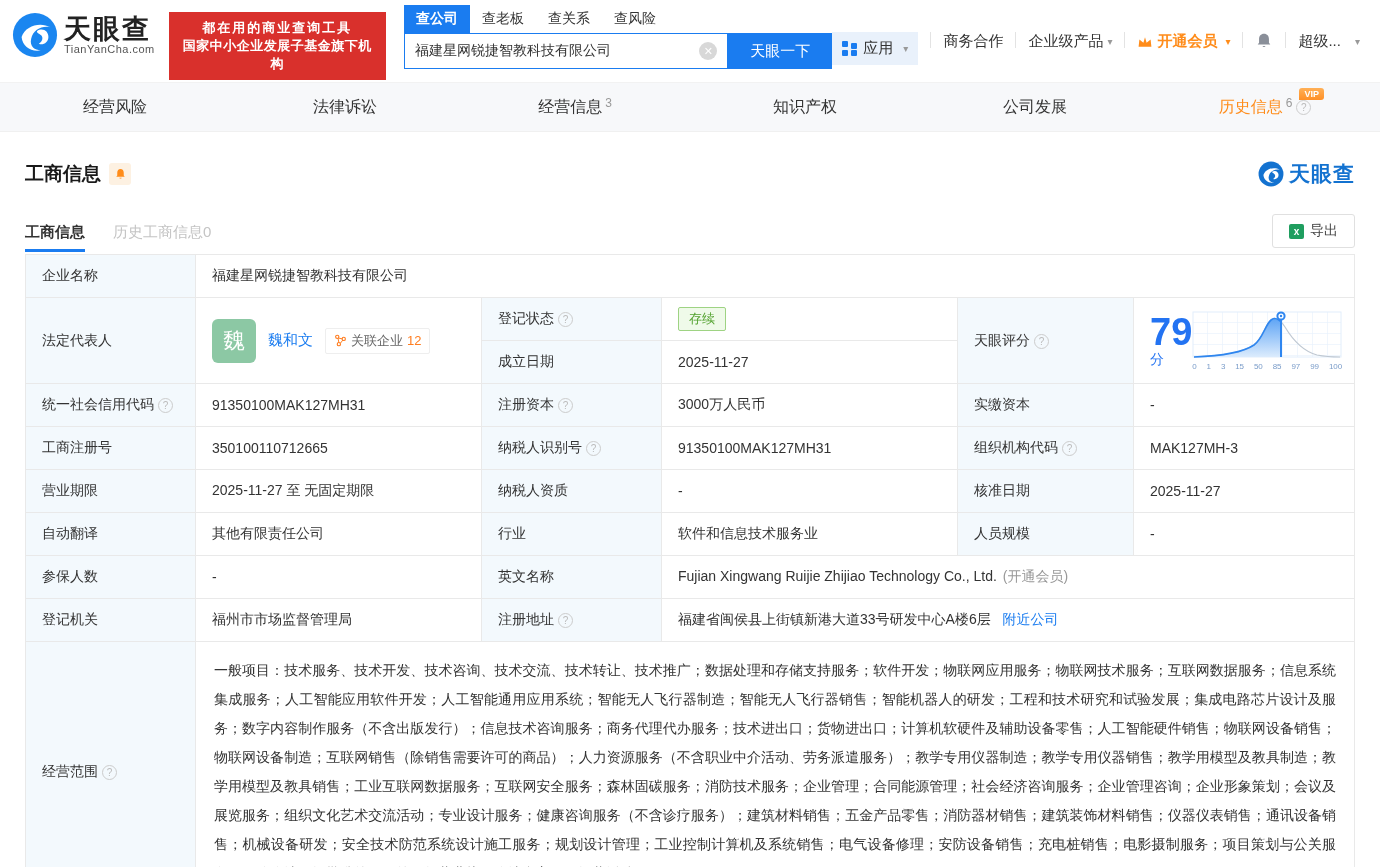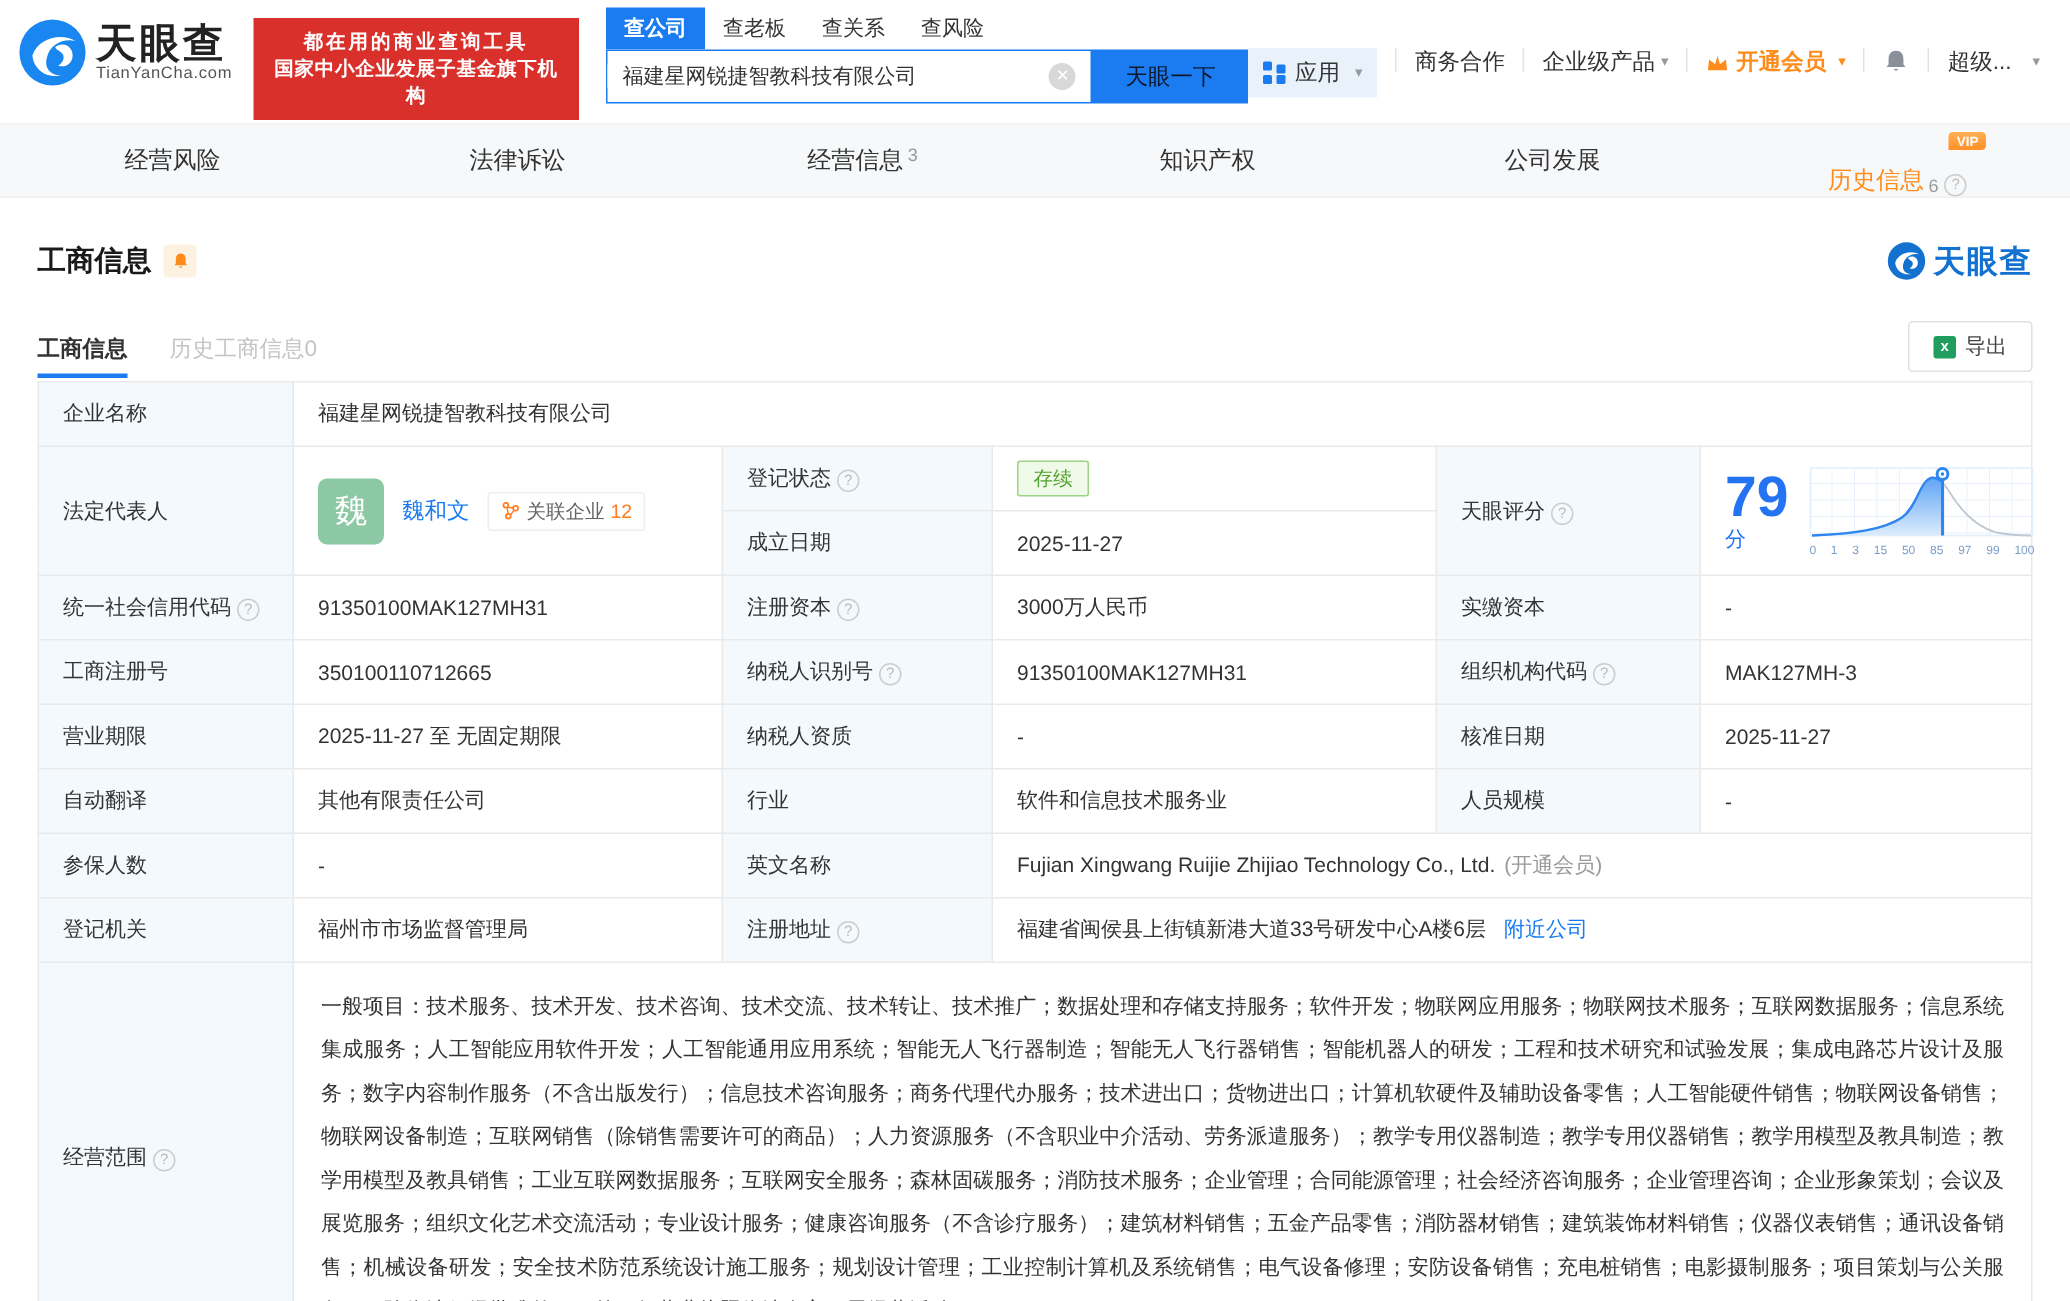--- a/index.html
+++ b/index.html
@@ -17,21 +17,21 @@
   .banner .l2 { letter-spacing:.5px; }
 
   .search-wrap { margin-left:18px; margin-top:-3px; width:440px; }
   .search-tabs { display:flex; align-items:flex-start; height:28px; font-size:14px; }
   .search-tab { padding:5px 12px; cursor:pointer; color:#333; }
   .search-tab.active { background:#1a7cf0; color:#fff; font-weight:bold; }
   .search-box { display:flex; height:36px; }
   .search-input-wrap { flex:1; border:1px solid #1a7cf0; display:flex; align-items:center; background:#fff; }
   .search-input { flex:1; border:none; outline:none; font-size:14px; padding:0 10px; color:#333; font-family:inherit; }
   .clear-btn { width:18px; height:18px; border-radius:50%; background:#d8d8d8; color:#fff; font-size:11px; line-height:18px; text-align:center; margin-right:10px; cursor:pointer; }
-  .search-btn { width:104px; background:#1a7cf0; color:#0f172a; border:none; font-size:15px; cursor:pointer; font-family:inherit; }
+  .search-btn { width:104px; background:#1a7cf0; color:#ffffff; border:none; font-size:15px; cursor:pointer; font-family:inherit; }
 
   .head-menu { display:flex; align-items:flex-start; margin-left:auto; margin-top:24px; font-size:15px; color:#333; white-space:nowrap; }
   .menu-sep { width:1px; height:16px; background:#e3e3e3; margin:0 12px; }
   .apps-btn { display:flex; align-items:center; gap:6px; background:#e9f1fb; padding:7px 10px; cursor:pointer; }
   .grid-icon { width:15px; height:15px; position:relative; }
   .grid-icon i { position:absolute; width:6px; height:6px; background:#1a7cf0; border-radius:1px; }
   .grid-icon i:nth-child(1){ left:0; top:0; }
   .grid-icon i:nth-child(2){ right:0; top:2px; }
   .grid-icon i:nth-child(3){ left:0; bottom:0; }
   .grid-icon i:nth-child(4){ right:0; bottom:0; }
@@ -41,21 +41,21 @@
   .vip-link { color:#ff8c1a; font-weight:bold; display:flex; align-items:center; gap:4px; cursor:pointer; }
   .bell-gray { width:18px; height:18px; }
   .super-item { color:#333; }
 
   
   .nav-tabs { display:flex; height:50px; background:#f7f8fa; border-bottom:1px solid #f0f0f0; border-top:1px solid #f2f2f2; }
   .nav-tab { flex:1; display:flex; align-items:center; justify-content:center; font-size:16px; color:#333; cursor:pointer; position:relative; }
   .nav-tab .cnt { font-size:12px; color:#999; margin-left:3px; margin-top:-8px; }
   .nav-tab.active { background:#fff; color:#1a7cf0; font-weight:bold; }
   .nav-tab.active .cnt { color:#1a7cf0; }
-  .nav-tab.orange { color:#ff8c1a;align-items:flex-end; }
+  .nav-tab.orange { color:#ff8c1a; }
   .vip-badge { position:absolute; top:5px; right:56px; background:linear-gradient(180deg,#ffb057,#ff9026); color:#fff; font-size:9px; font-weight:bold; padding:1px 5px; border-radius:3px 3px 3px 0; }
   .help-circle { display:inline-block; width:15px; height:15px; border-radius:50%; border:1px solid #ccc; color:#bbb; font-size:10px; line-height:14px; text-align:center; margin-left:4px; }
 
   
   .content { padding:0 25px; }
   .section-head { display:flex; align-items:center; margin-top:28px; }
   .section-title { font-size:19px; font-weight:bold; color:#1a1a1a; }
   .bell-box { width:22px; height:22px; background:#fdf1e2; border-radius:3px; margin-left:8px; display:flex; align-items:center; justify-content:center; cursor:pointer; }
   .watermark { margin-left:auto; display:flex; align-items:center; gap:5px; }
   .watermark .wm-text { font-size:21px; font-weight:bold; color:#1372d0; letter-spacing:1px; }
@@ -76,21 +76,21 @@
   .tag-green { display:inline-block; background:#effaе9; background:#effae9; border:1px solid #9ed383; color:#54a330; font-size:13px; padding:2px 10px; border-radius:2px; }
   .link { color:#1a7cf0; cursor:pointer; text-decoration:none; }
   .gray-note { color:#999; margin-left:6px; }
 
   .rep-cell { display:flex; align-items:center; gap:12px; }
   .avatar { width:44px; height:44px; border-radius:6px; background:#8cc8a4; color:#fff; font-size:22px; display:flex; align-items:center; justify-content:center; flex:0 0 auto; }
   .rep-name { color:#1a7cf0; font-size:15px; cursor:pointer; }
   .rel-badge { display:flex; align-items:center; gap:4px; border:1px solid #eee; border-radius:2px; padding:3px 8px; font-size:13px; color:#666; cursor:pointer; }
   .rel-badge .num { color:#ff7d20; }
 
-  .score-cell { display:flex; align-items:center; gap:14px; }
+  .score-cell { display:flex; align-items:center; }
   .score-num { font-size:38px; font-weight:bold; color:#2373f2; line-height:38px; }
   .score-unit { font-size:14px; color:#2373f2; }
   .score-chart { display:flex; flex-direction:column; }
   .axis-labels { display:flex; justify-content:space-between; width:150px; font-size:8px; color:#7a9cc9; margin-top:1px; }
 </style>
 </head>
 <body>
 
 <div class="header">
   <div class="logo">

